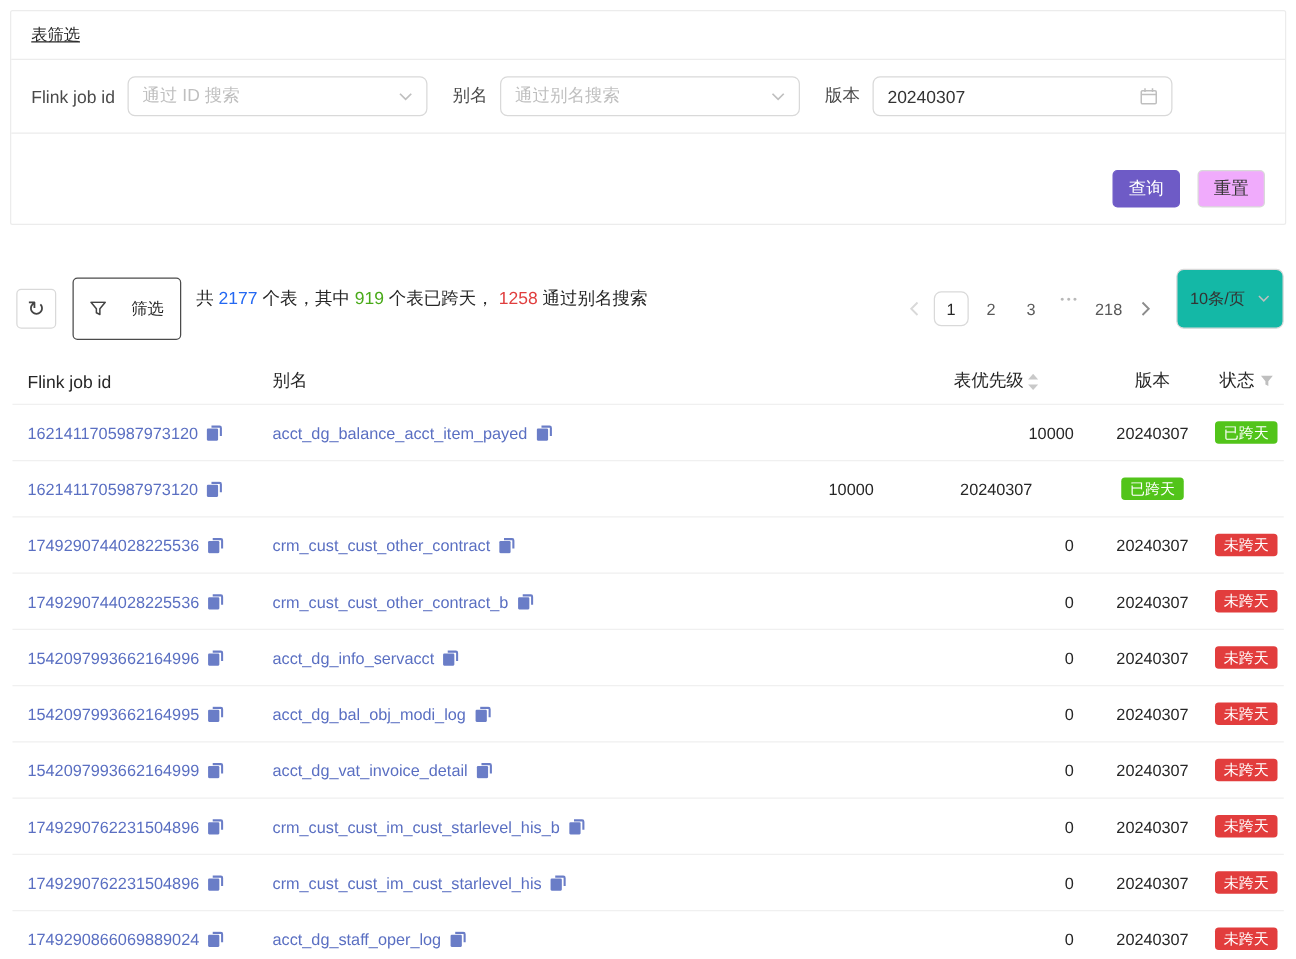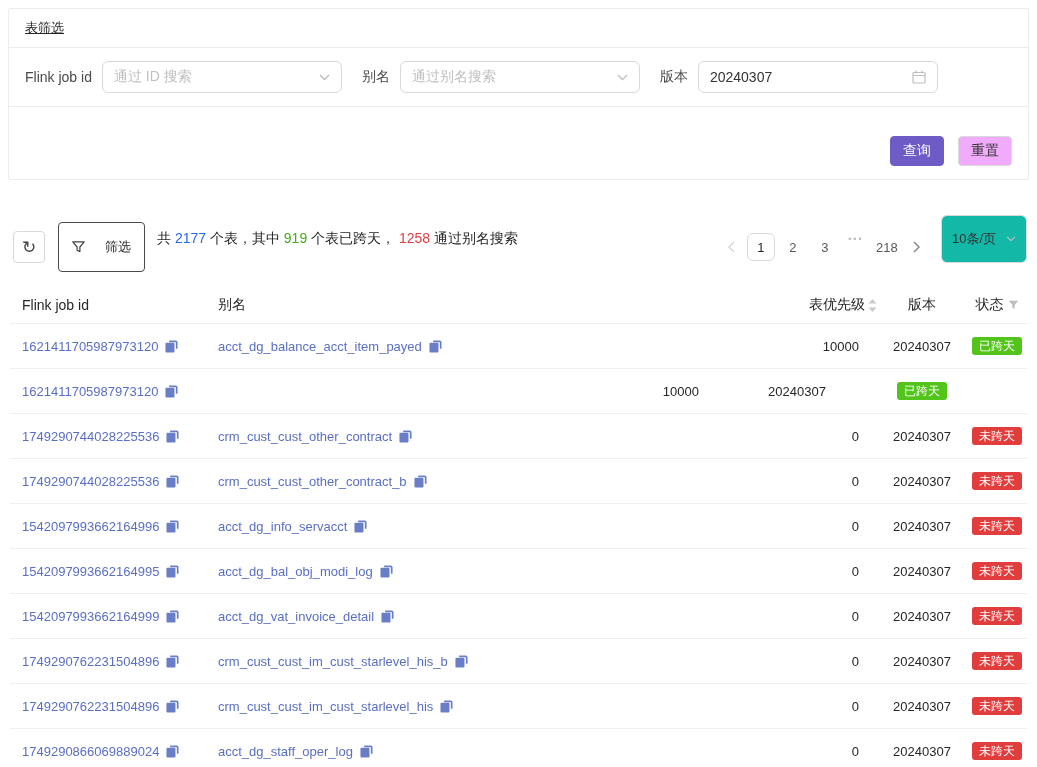--- a/index.html
+++ b/index.html
@@ -66,21 +66,21 @@
   .table { margin: 15px 10px 0 10px; }
   .thead, .trow {
     display: grid;
     grid-template-columns: 196px 1fr 160px 90px 60px;
     align-items: center;
     padding-left: 12px;
     border-bottom: 1px solid #f0f0f0;
   }
   .thead { height: 37px; font-size: 14px; font-weight: 500; color: #262626; }
   .trow { height: 45px; font-size: 13px; }
-  .th-priority { display: flex; justify-content: flex-end; align-items: center; gap: 3px; }
+  .th-priority { display: flex; justify-content: center; align-items: center; gap: 3px; }
   .th-version, .th-status { display: flex; justify-content: center; align-items: center; gap: 4px; }
   .cell-id, .cell-alias { display: flex; align-items: center; }
   .cell-priority { text-align: right; padding-right: 18px; color: #262626; }
   .cell-version { text-align: center; color: #262626; }
   .cell-status { display: flex; justify-content: center; }
   .link { color: var(--link); text-decoration: none; cursor: pointer; }
   .copy { color: var(--link); margin-left: 7px; display: inline-flex; cursor: pointer; opacity: .9; }
   .badge { padding: 3px 7px; border-radius: 3px; color: #fff; font-size: 12px; line-height: 1; white-space: nowrap; }
   .badge-green { background: var(--success); }
   .badge-red { background: var(--danger); }

